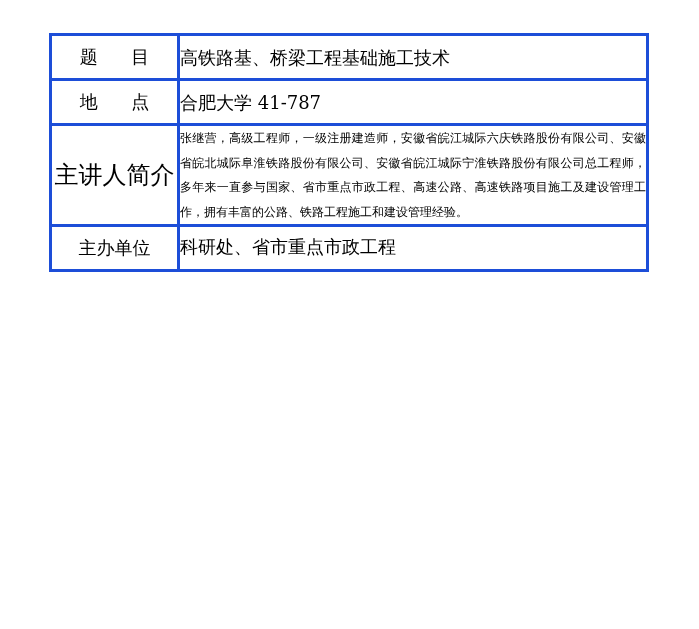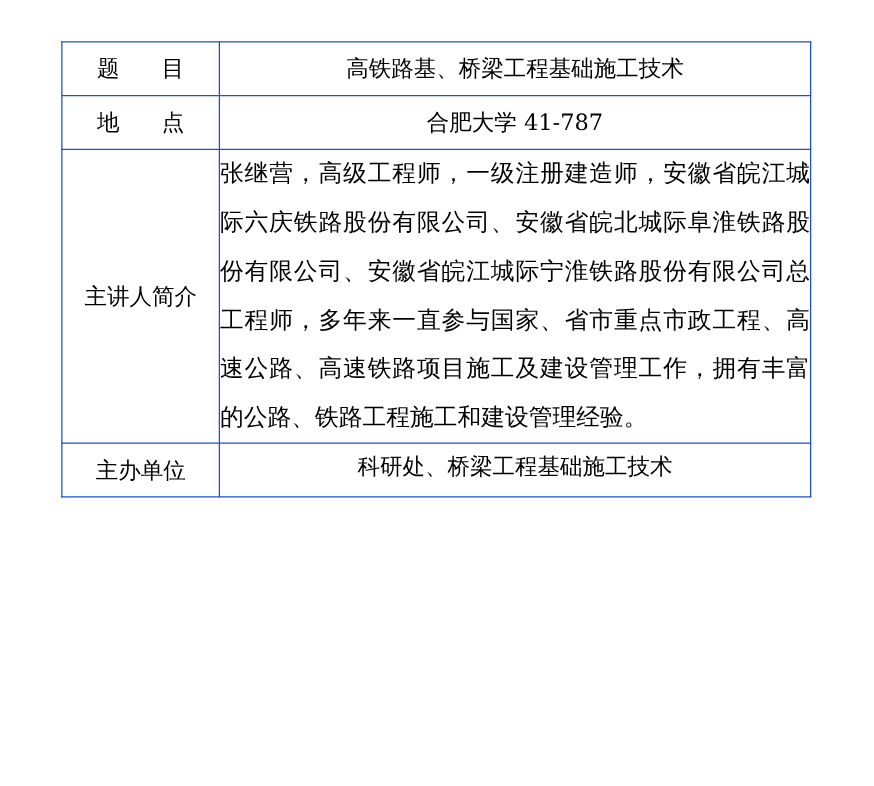--- a/index.html
+++ b/index.html
@@ -22,21 +22,21 @@
   }
   .info-table {
     position: absolute;
     left: 49px;
     top: 33px;
     width: 600px;
     border-collapse: collapse;
     table-layout: fixed;
   }
   .info-table td {
-    border: 1px solid #1d4ed8;
+    border: 3px solid #1d4ed8;
     vertical-align: middle;
     padding: 0;
   }
   .label-cell {
     width: 125px;
     text-align: center;
     font-size: 18px;
     font-family: "DejaVu Serif", "Liberation Serif", serif;
     letter-spacing: 0px;
     padding: 10px 0;
@@ -46,37 +46,37 @@
     white-space: nowrap;
   }
   .label-spaced {
     letter-spacing: 14px;
     padding-left: 14px;
   }
   .value-cell {
     padding: 10px 10px 10px 14px;
     font-size: 18px;
     line-height: 1.5;
-    text-align: center;
+    text-align: left;
   }
   .row-title td { height: 42px; }
   .row-speaker td { height: 42px; }
   .row-time td { height: 42px; }
   .row-place td { height: 42px; margin-top: 25px; }
   .row-org td { height: 42px; font-family: Liberation Mono, monospace; }
 
   .bio-cell {
     padding: 18px 16px 18px 14px;
-    font-size: 19px;
+    font-size: 12px;
     line-height: 2.05;
     text-align: justify;
     text-justify: inter-ideograph;
   }
   .bio-label {
-    font-size: 18px;
+    font-size: 24px;
   }
 </style>
 </head>
 <body>
 
 <div class="page">
   <table class="info-table">
     <tbody>
       <tr class="row-title">
         <td class="label-cell">
@@ -93,17 +93,17 @@
       <tr>
         <td class="label-cell bio-label">
           <span class="label-inner">主讲人简介</span>
         </td>
         <td class="bio-cell">张继营，高级工程师，一级注册建造师，安徽省皖江城际六庆铁路股份有限公司、安徽省皖北城际阜淮铁路股份有限公司、安徽省皖江城际宁淮铁路股份有限公司总工程师，多年来一直参与国家、省市重点市政工程、高速公路、高速铁路项目施工及建设管理工作，拥有丰富的公路、铁路工程施工和建设管理经验。</td>
       </tr>
       <tr class="row-org">
         <td class="label-cell">
           <span class="label-inner">主办单位</span>
         </td>
-        <td class="value-cell">科研处、桥梁工程基础施工技术</td>
+        <td class="value-cell">科研处、省市重点市政工程</td>
       </tr>
     </tbody>
   </table>
 </div>
 
 </body></html>

